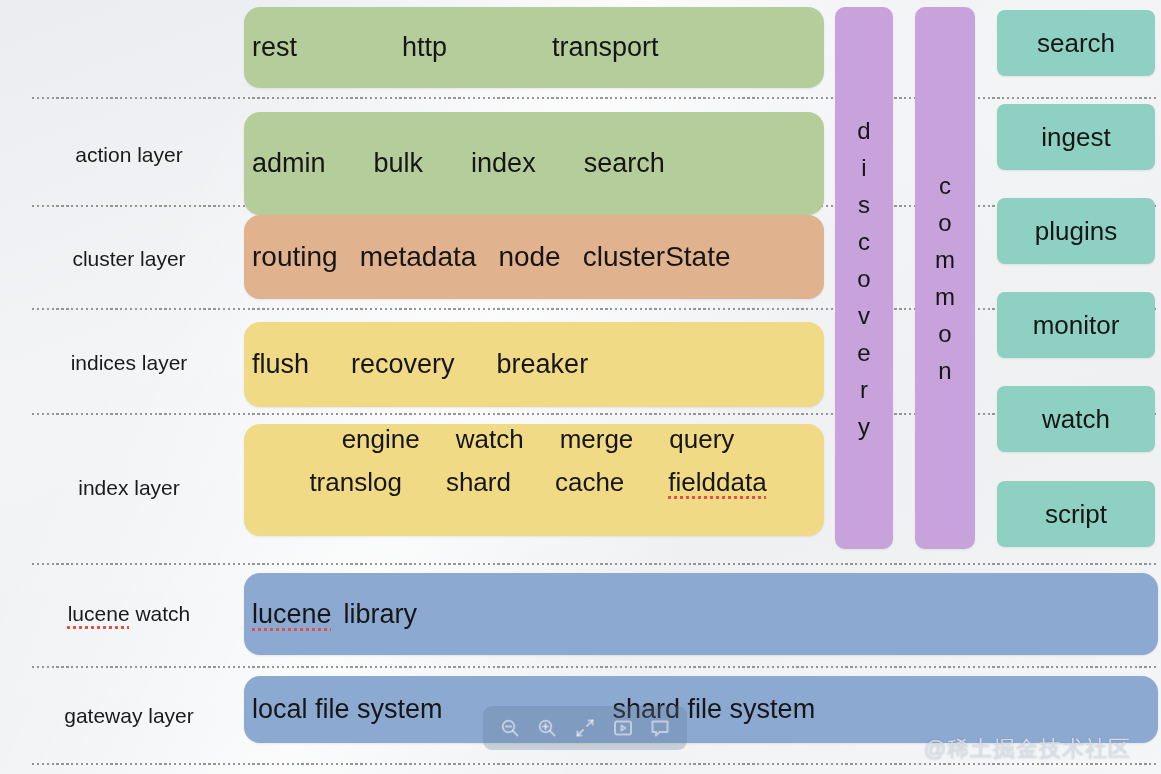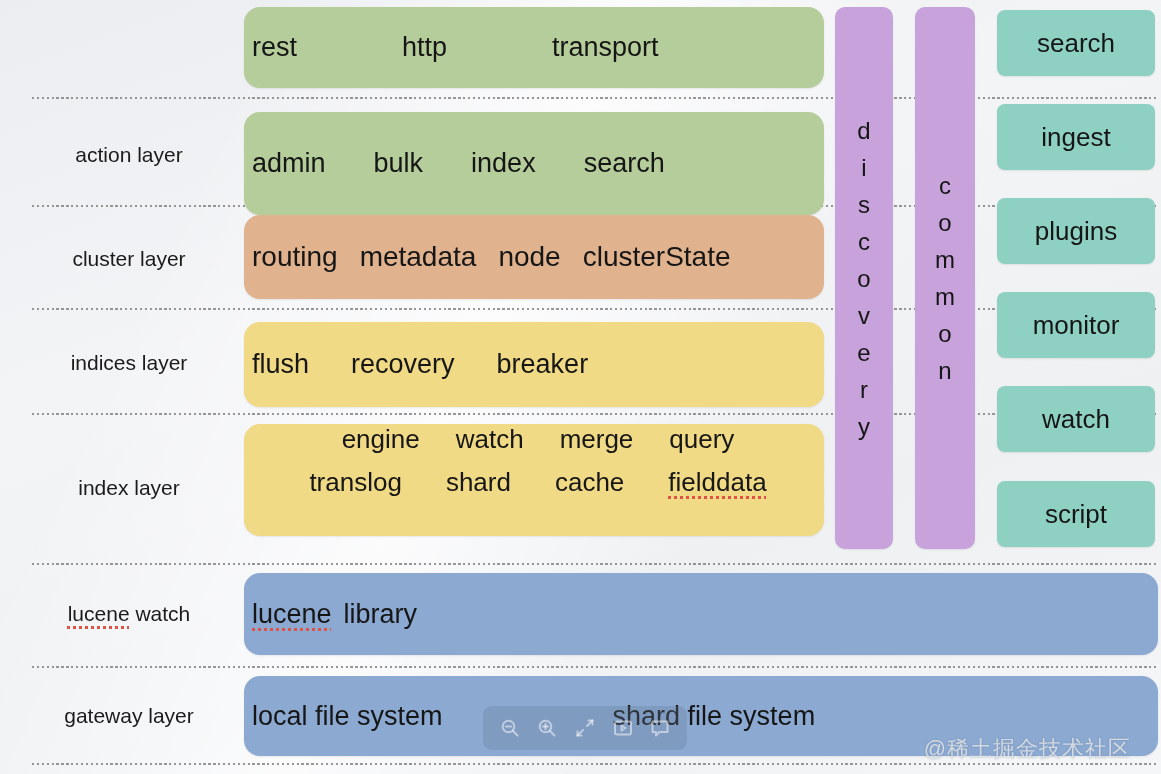--- a/index.html
+++ b/index.html
@@ -133,21 +133,21 @@
       <span>cache</span>
       <span class="squiggle">fielddata</span>
     </div>
   </div>
 
   <div class="box blue wide" style="top:573px;height:82px;gap:12px">
     <span class="squiggle">lucene</span>
     <span>library</span>
   </div>
 
-  <div class="box blue wide" style="top:676px;height:80px;gap:170px">
+  <div class="box blue wide" style="top:676px;height:67px;gap:170px">
     <span>local file system</span>
     <span>shard file system</span>
   </div>
 
   <div class="vbar" style="left:835px;width:58px">d
 i
 s
 c
 o
 v

